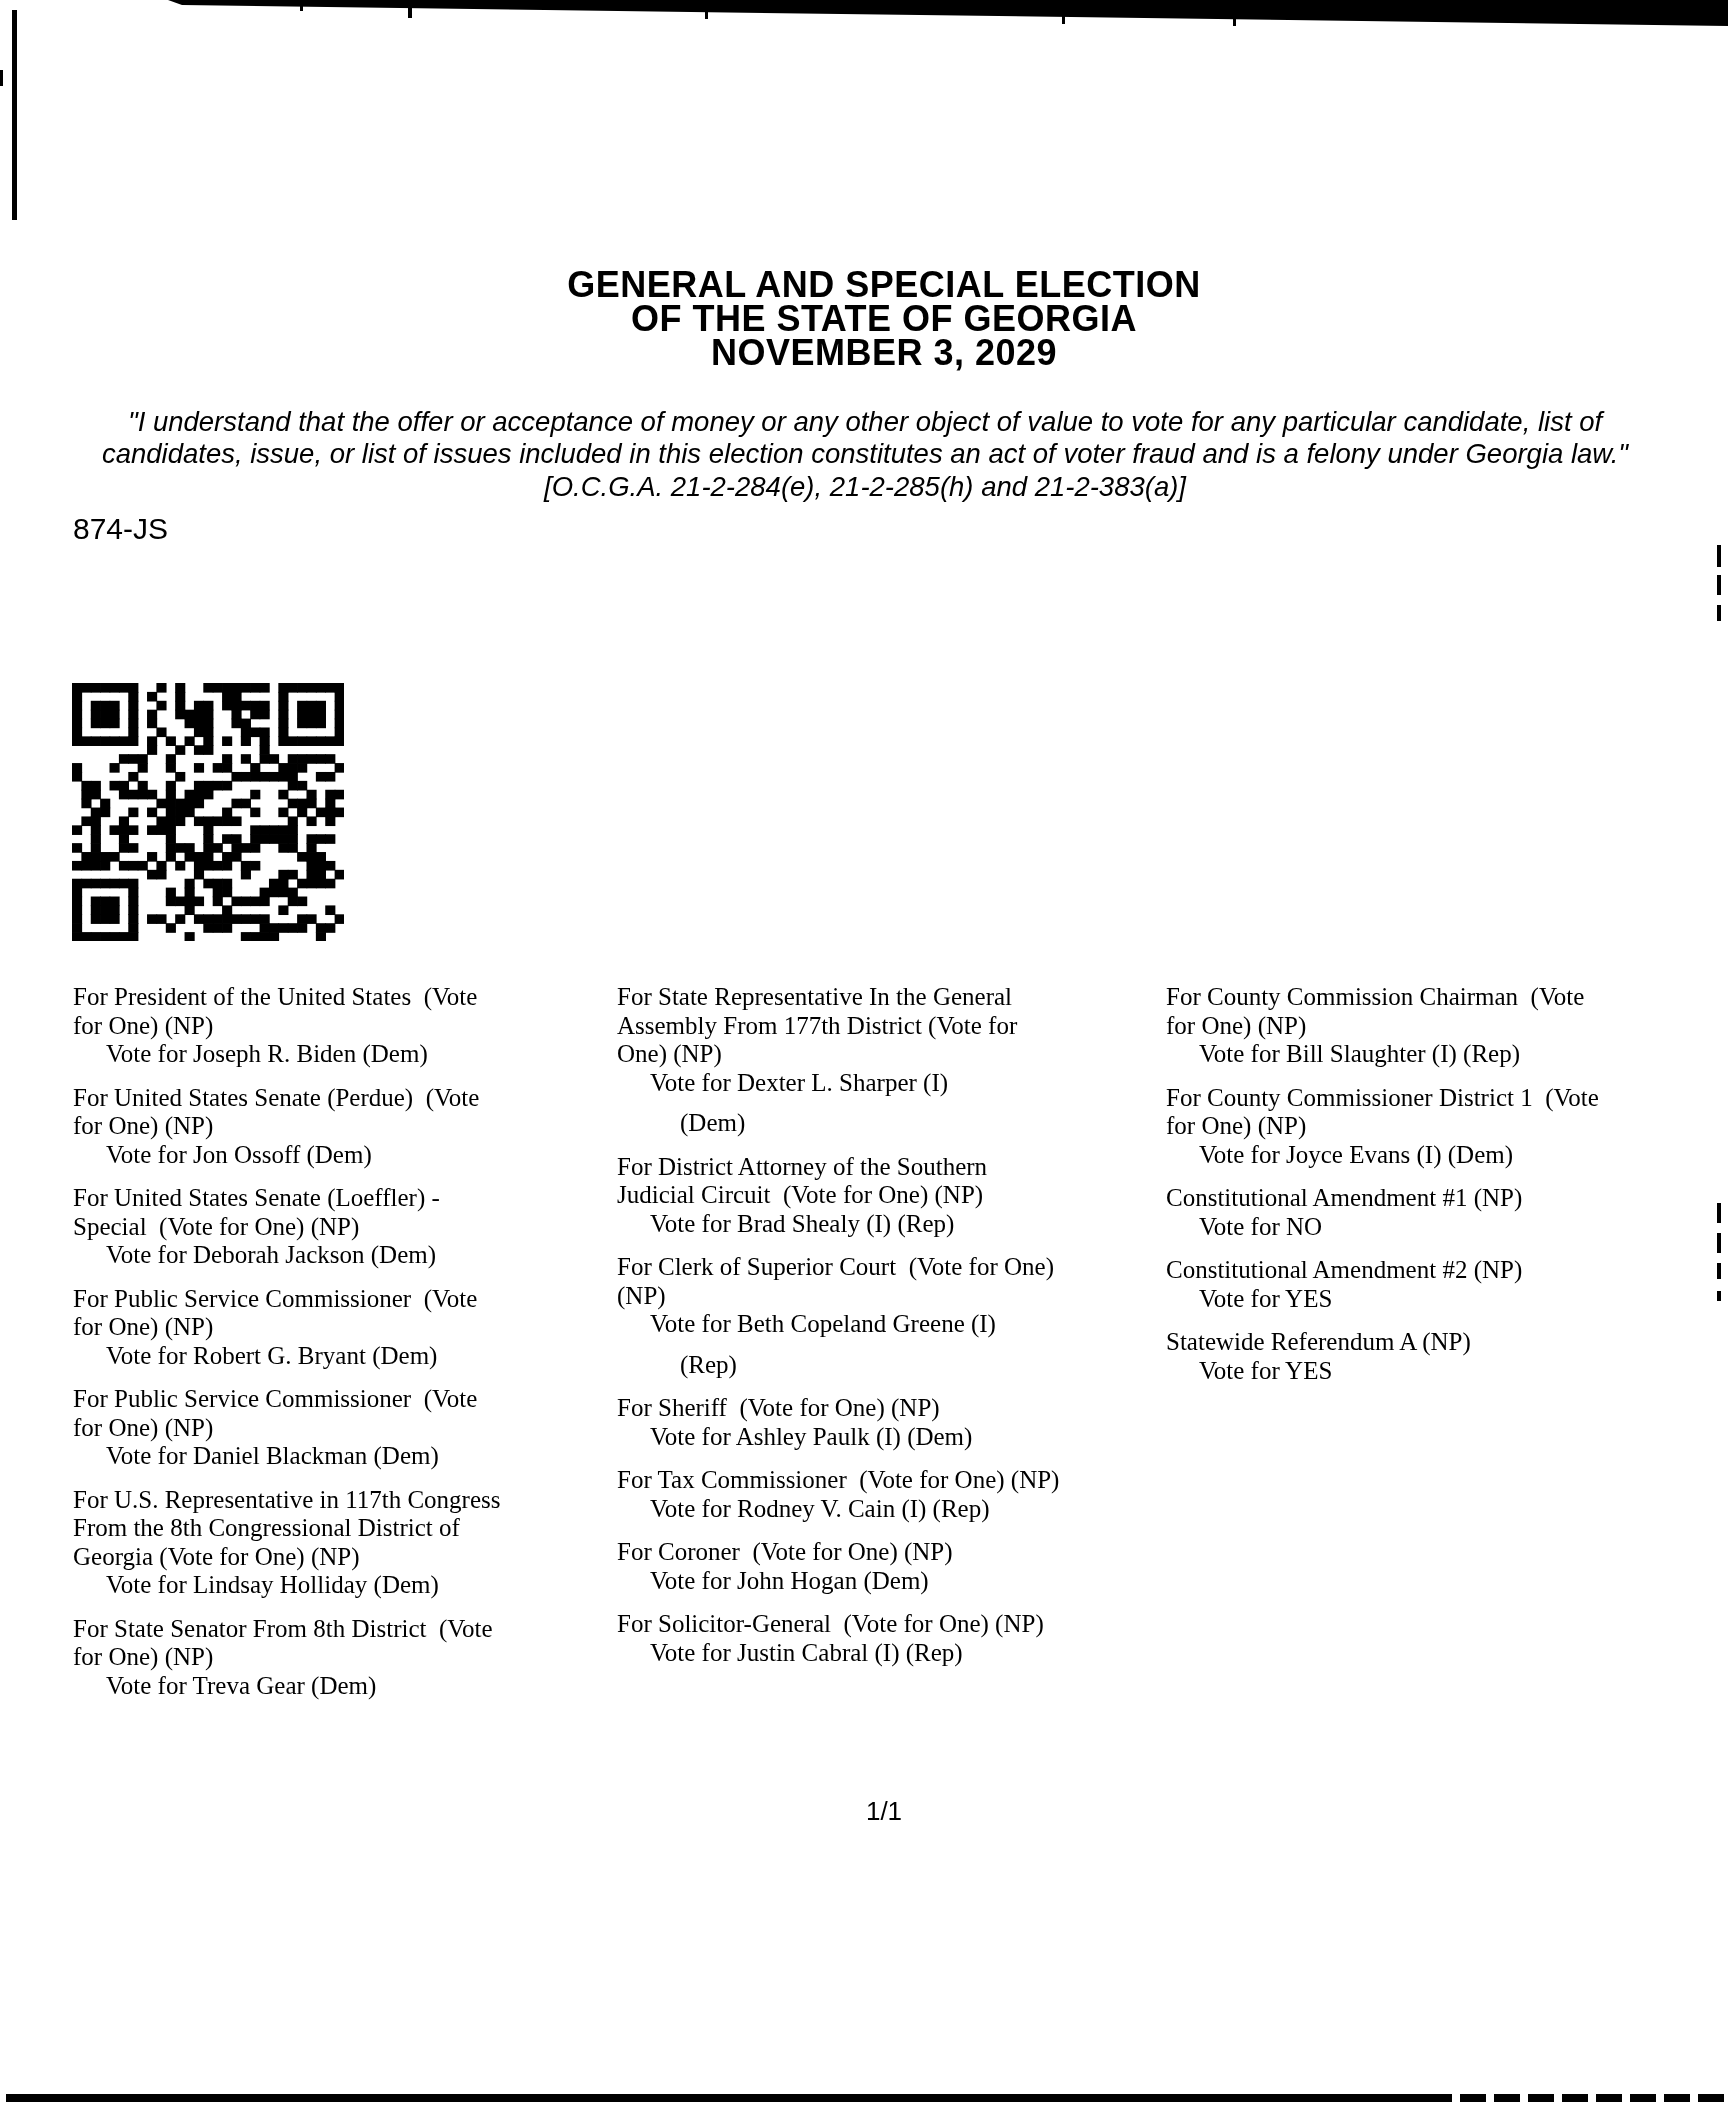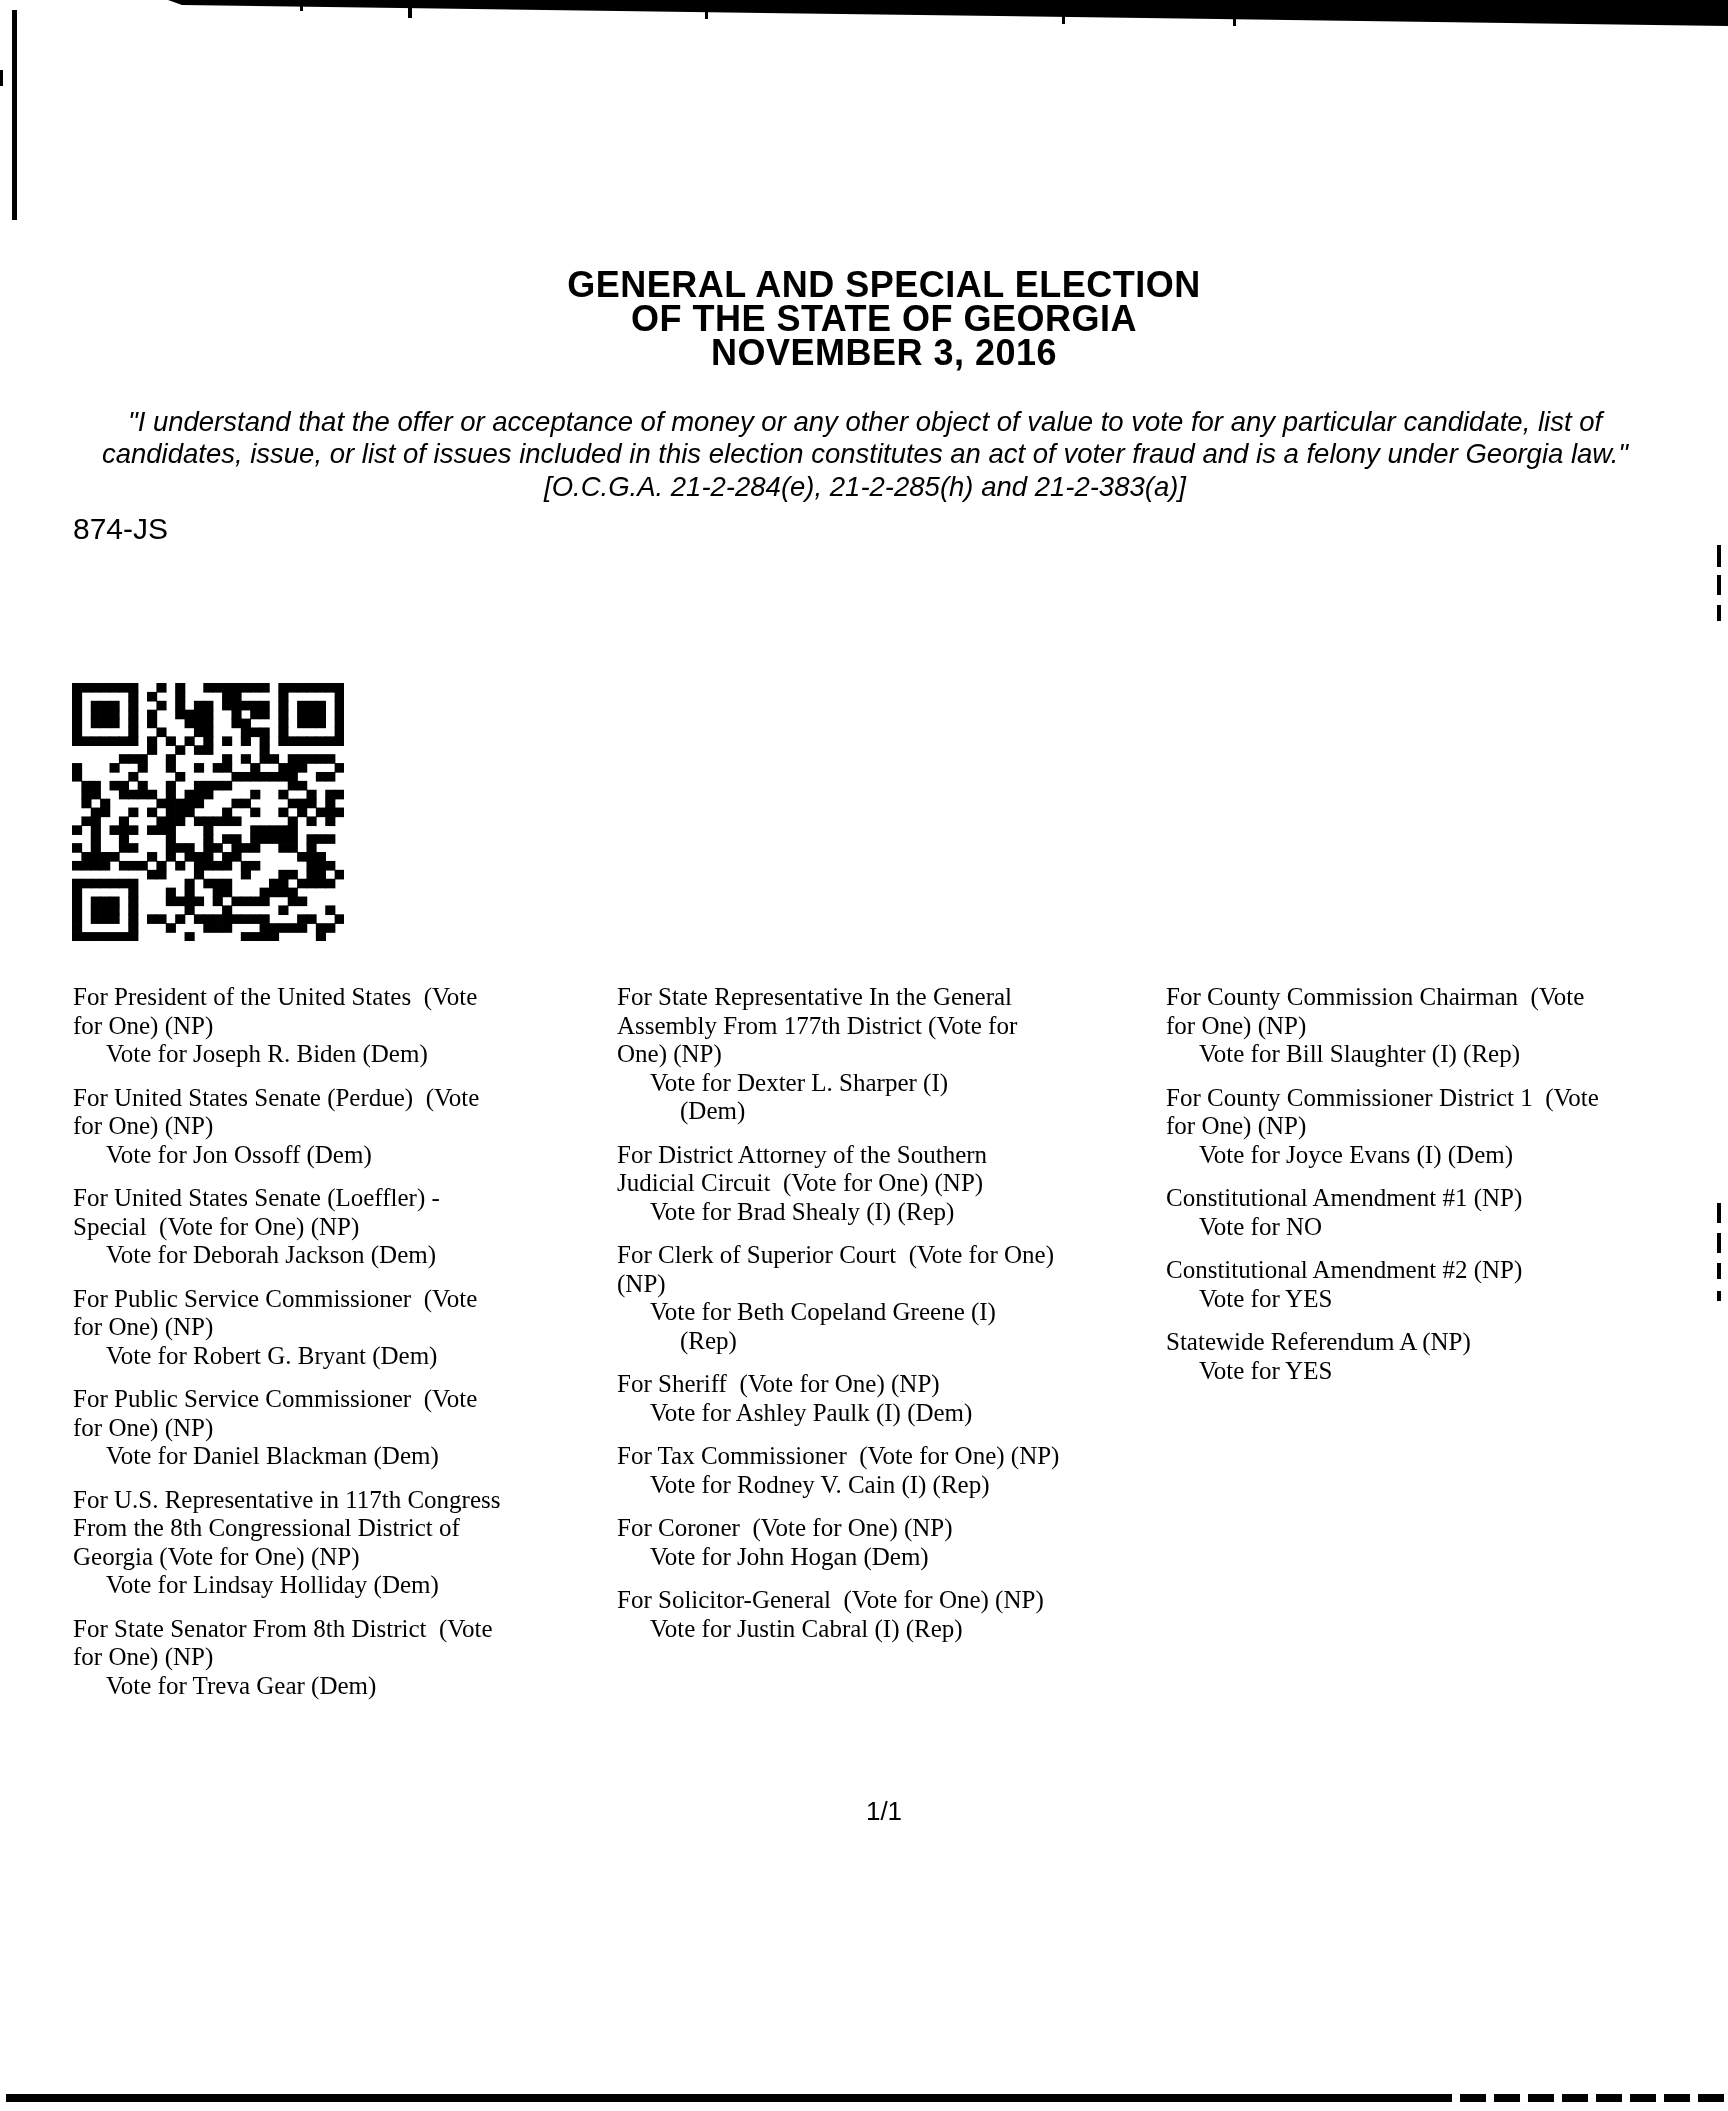--- a/index.html
+++ b/index.html
@@ -29,21 +29,21 @@
   .qr{position:absolute;left:72px;top:683px;width:272px;height:258px;filter:blur(.4px);}
 
   
   .col{position:absolute;top:983px;font-size:25px;line-height:28.5px;white-space:pre;}
   #col1{left:73px;width:512px;}
   #col2{left:617px;width:526px;}
   #col3{left:1166px;width:528px;}
   .contest{margin:0 0 15px 0;font-family:Liberation Serif, serif;}
   .office-line{white-space:pre;}
   .vote-line{white-space:pre;padding-left:33px;}
-  .vote-cont{white-space:pre;padding-left:63px;}
+  .vote-cont{white-space:pre;padding-left:63px;margin-top:12px;}
 
   .page-number{position:absolute;left:40px;right:0;top:1796px;text-align:center;font-size:26px;}
 </style>
 </head>
 <body>
 
 <div class="page">
 
   <div class="scan-top-wedge"></div>
   <div class="tick" style="left:408px;top:6px;width:4px;height:12px"></div>
@@ -59,21 +59,21 @@
   <div class="tick" style="left:1717px;top:1203px;width:4px;height:20px"></div>
   <div class="tick" style="left:1717px;top:1233px;width:4px;height:20px"></div>
   <div class="tick" style="left:1717px;top:1263px;width:4px;height:16px"></div>
   <div class="tick" style="left:1717px;top:1291px;width:4px;height:10px"></div>
   <div class="scan-bottom-line"></div>
   <div class="scan-bottom-dashes"></div>
 
   <div class="hdr hdr-election">
     <div>GENERAL AND SPECIAL ELECTION</div>
     <div>OF THE STATE OF GEORGIA</div>
-    <div>NOVEMBER 3, 2016</div>
+    <div>NOVEMBER 3, 2029</div>
   </div>
 
   <p class="disclaimer"><span>"I understand that the offer or acceptance of money or any other object of value to vote for any particular candidate, list of candidates, issue, or list of issues included in this election constitutes an act of voter fraud and is a felony under Georgia law."</span> <span class="cite">[O.C.G.A. 21-2-284(e), 21-2-285(h) and 21-2-383(a)]</span></p>
 
   <div class="ballot-code">874-JS</div>
 
   <svg class="qr" id="qr" viewBox="0 0 29 29" preserveAspectRatio="none">
       <rect x="0" y="0" width="1.08" height="1.08" fill="#000"></rect>
       <rect x="1" y="0" width="1.08" height="1.08" fill="#000"></rect>
       <rect x="2" y="0" width="1.08" height="1.08" fill="#000"></rect>

